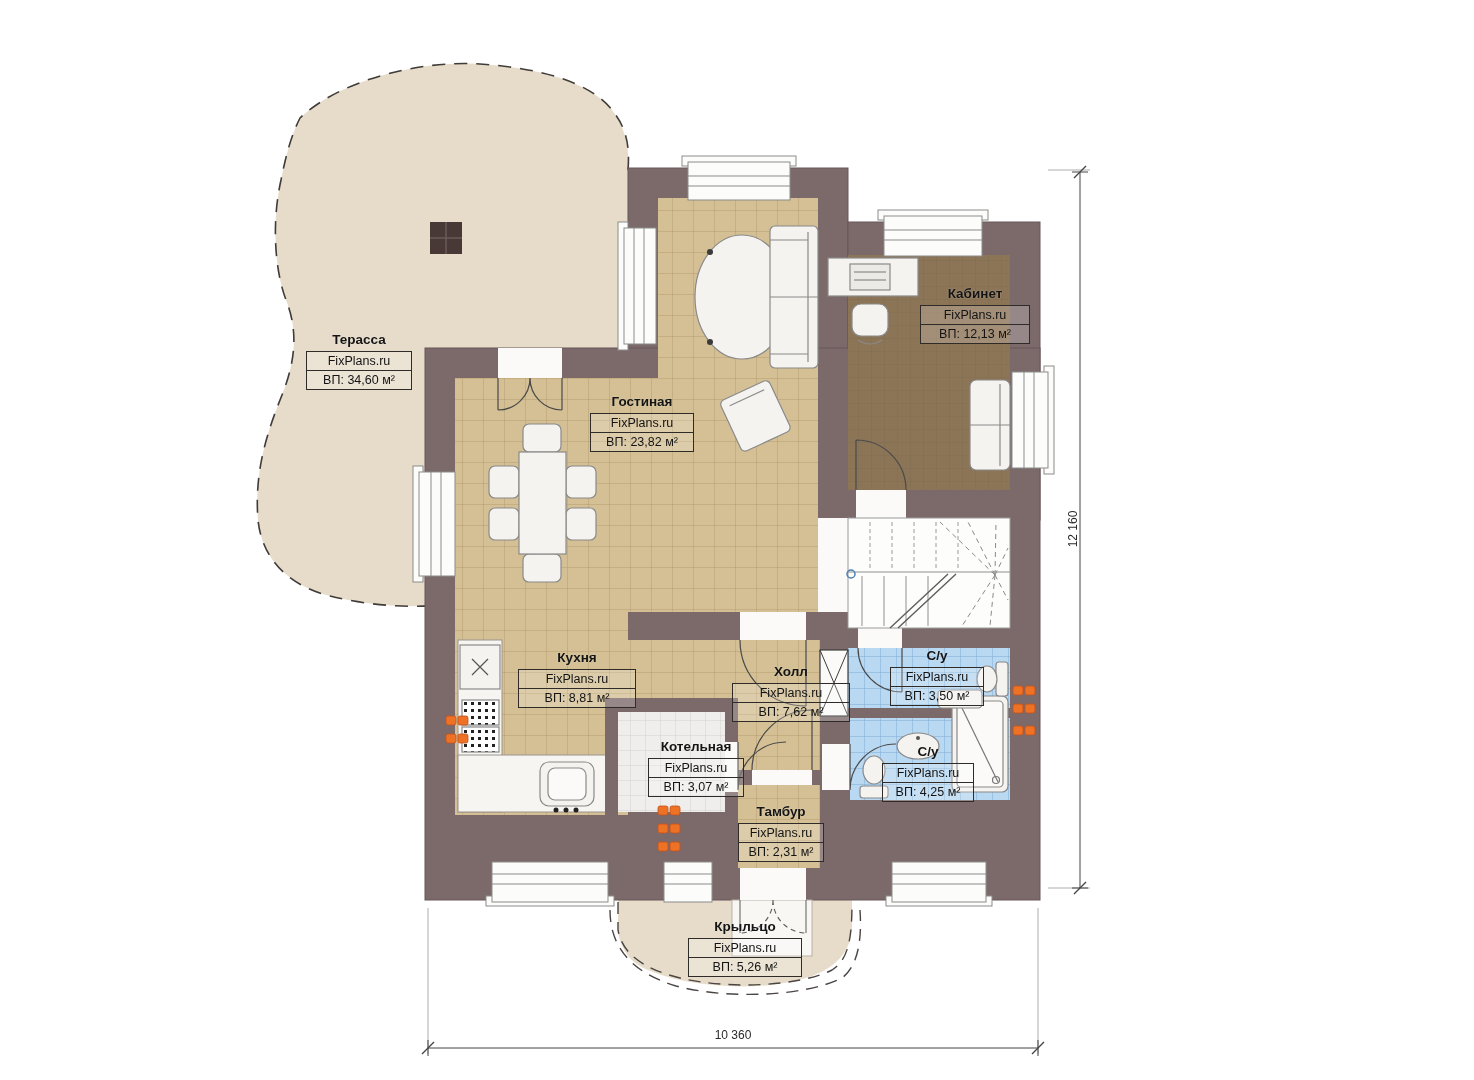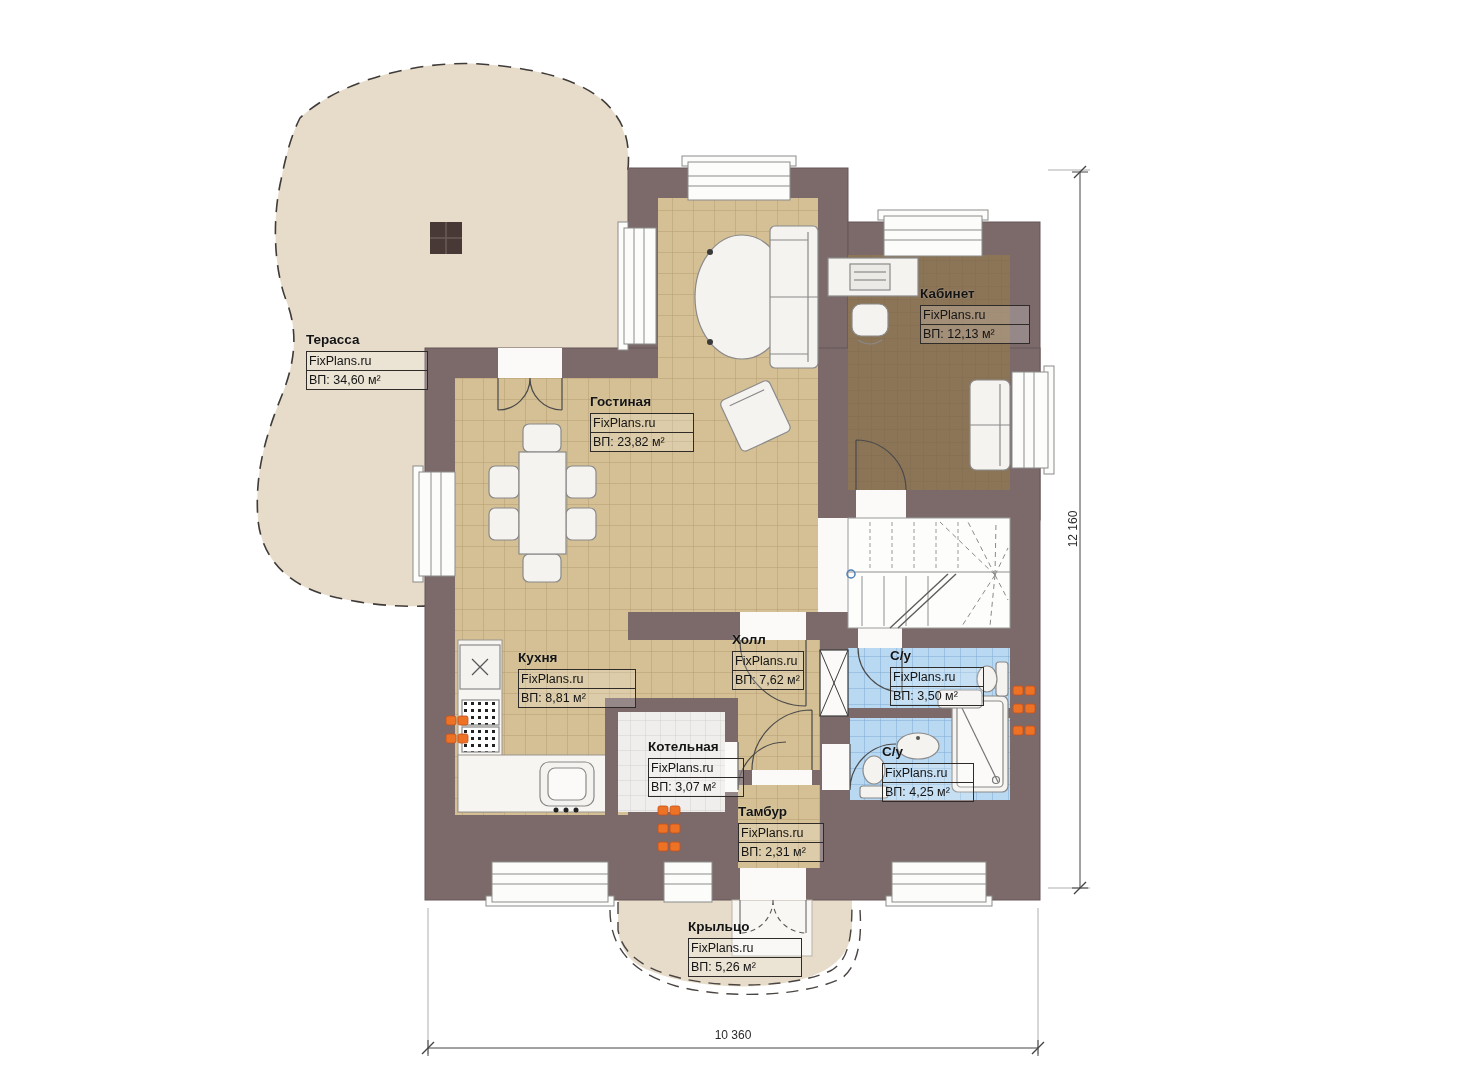--- a/index.html
+++ b/index.html
@@ -1,19 +1,19 @@
 <!DOCTYPE html>
 <html><head>
 <meta charset="utf-8">
 <style>
   html,body{margin:0;padding:0;background:#ffffff;}
   #stage{position:relative;width:1474px;height:1080px;background:#ffffff;overflow:hidden;
          font-family:"Liberation Sans",sans-serif;}
   #planSvg{position:absolute;left:0;top:0;z-index:1;}
-  .room-label{position:absolute;z-index:5;text-align:left;color:#141414;}
+  .room-label{position:absolute;z-index:5;text-align:center;color:#141414;}
   .room-name{font-weight:bold;font-size:13.5px;line-height:1.15;margin-bottom:3px;
              text-shadow:0 0 2px rgba(255,255,255,.35);}
   .label-box{display:block;border:1px solid #2e2b28;font-size:12.5px;line-height:1.3;
              padding:1px 2px;background:rgba(255,255,255,0.20);}
   .label-box.second{margin-top:-1px;}
   .dim-label{position:absolute;z-index:5;font-size:12px;color:#2b2b2b;text-align:center;}
   .dim-label.vertical{transform:rotate(-90deg);transform-origin:center center;}
 </style>
 </head>
 <body>
@@ -297,41 +297,41 @@
     <path d="M428,908 V1054 M1038,908 V1054" stroke="#9a9a9a" stroke-width="0.8"></path>
     <path d="M1080,172 V888"></path>
     <path d="M1072,172 H1088 M1072,888 H1088"></path>
     <path d="M1074,178 L1086,166 M1074,894 L1086,882" stroke-width="1.4"></path>
     <path d="M428,1048 H1038"></path>
     <path d="M428,1040 V1056 M1038,1040 V1056"></path>
     <path d="M422,1054 L434,1042 M1032,1054 L1044,1042" stroke-width="1.4"></path>
   </g>
 </svg>
 
-<div class="room-label" style="left:306px;top:332px;width:122px">
+<div class="room-label" style="left:306px;top:332px;width:106px">
   <div class="room-name">Терасса</div>
   <span class="label-box">FixPlans.ru</span>
   <span class="label-box second">ВП: 34,60 м²</span>
 </div>
 <div class="room-label" style="left:590px;top:394px;width:104px">
   <div class="room-name">Гостиная</div>
   <span class="label-box">FixPlans.ru</span>
   <span class="label-box second">ВП: 23,82 м²</span>
 </div>
 <div class="room-label" style="left:920px;top:286px;width:110px">
   <div class="room-name">Кабинет</div>
   <span class="label-box">FixPlans.ru</span>
   <span class="label-box second">ВП: 12,13 м²</span>
 </div>
 <div class="room-label" style="left:518px;top:650px;width:118px">
   <div class="room-name">Кухня</div>
   <span class="label-box">FixPlans.ru</span>
   <span class="label-box second">ВП: 8,81 м²</span>
 </div>
-<div class="room-label" style="left:732px;top:632px;width:72px">
+<div class="room-label" style="left:732px;top:664px;width:118px">
   <div class="room-name">Холл</div>
   <span class="label-box">FixPlans.ru</span>
   <span class="label-box second">ВП: 7,62 м²</span>
 </div>
 <div class="room-label" style="left:890px;top:648px;width:94px">
   <div class="room-name">С/у</div>
   <span class="label-box">FixPlans.ru</span>
   <span class="label-box second">ВП: 3,50 м²</span>
 </div>
 <div class="room-label" style="left:882px;top:744px;width:92px">

